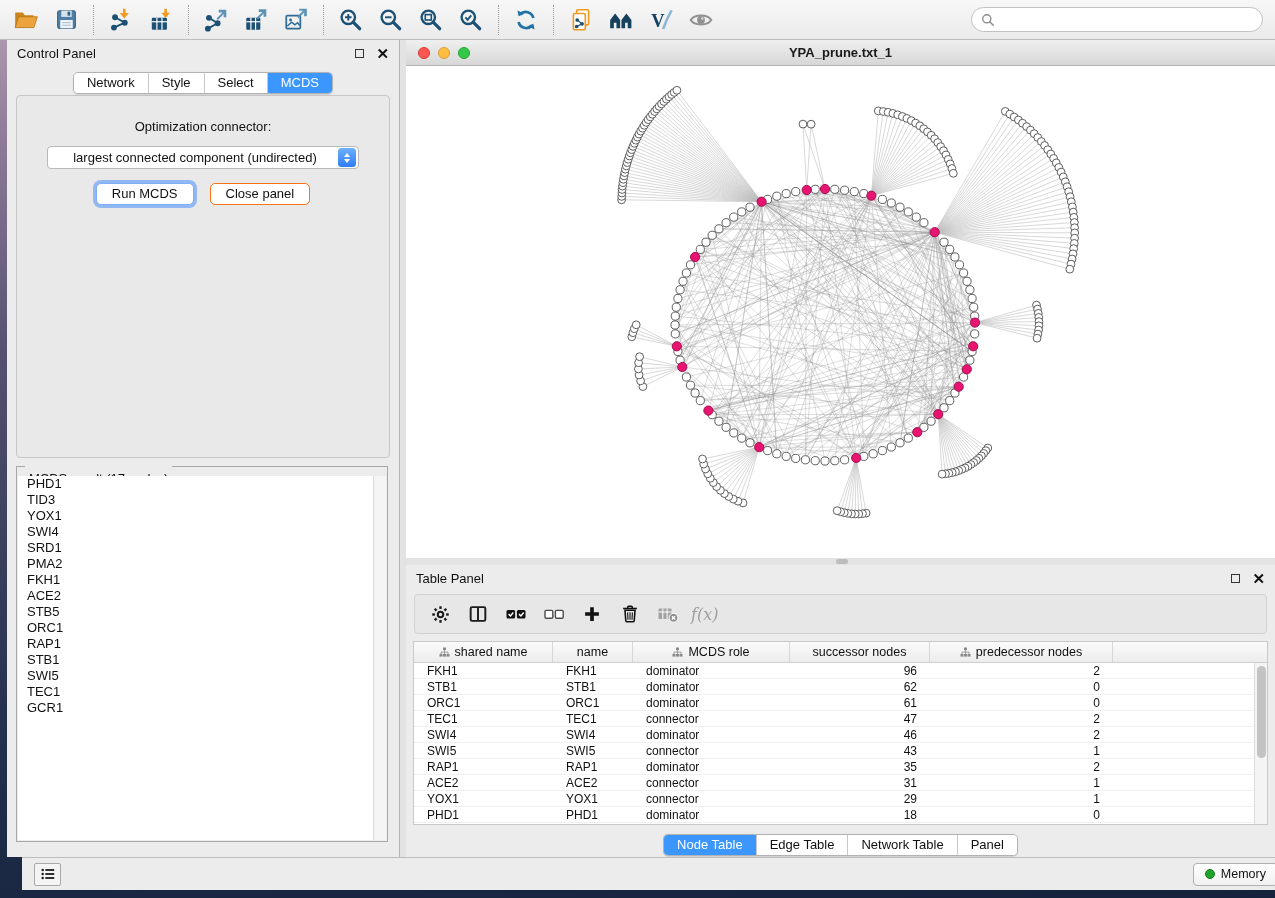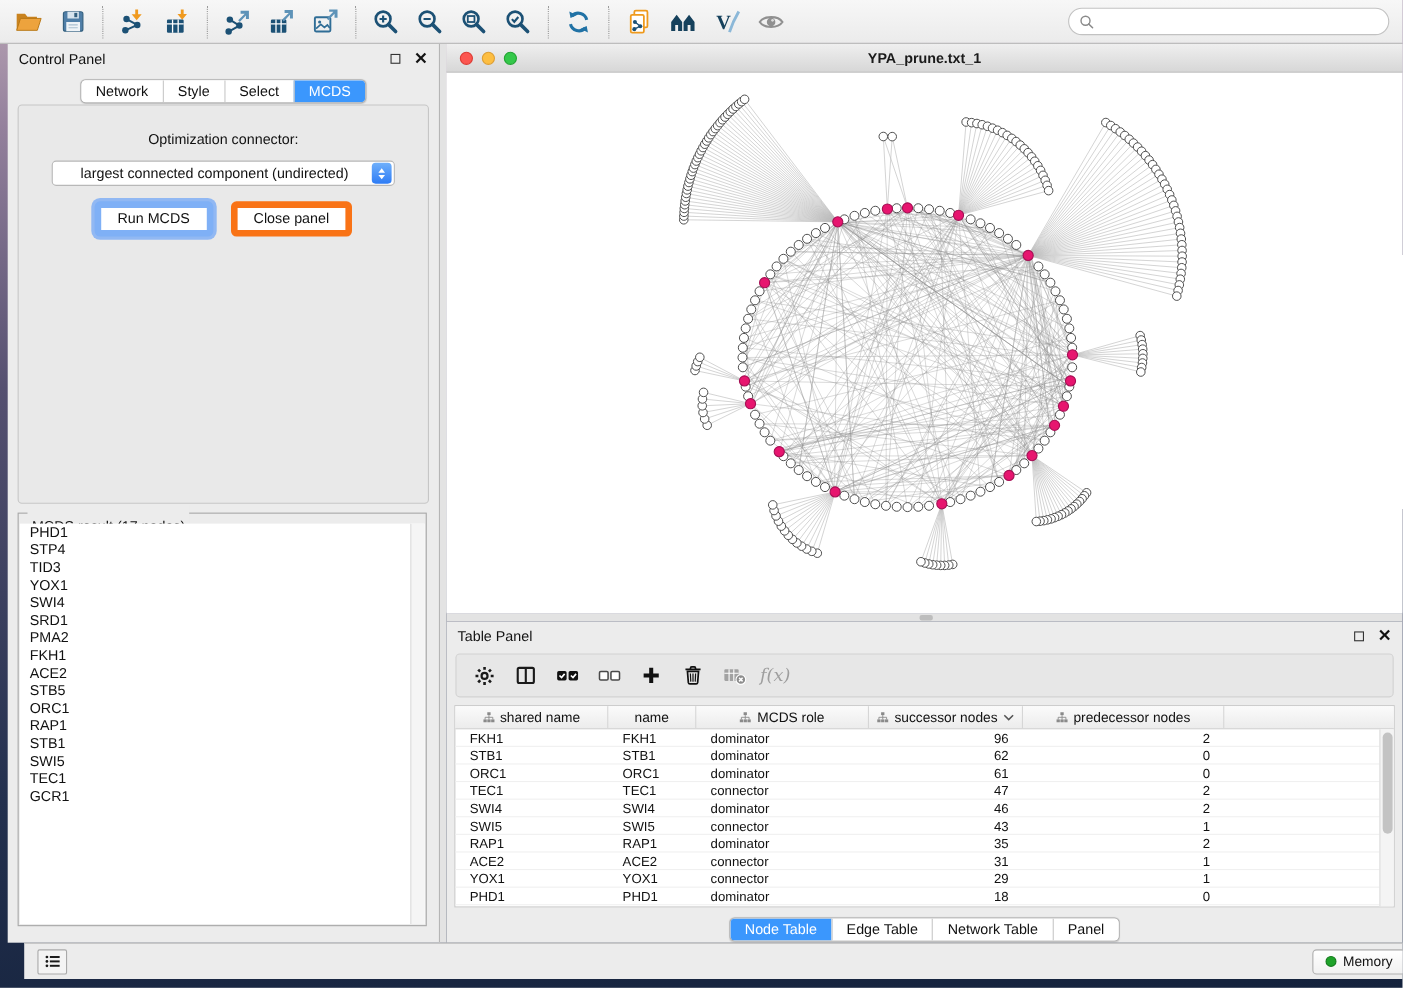--- a/index.html
+++ b/index.html
@@ -36,21 +36,21 @@
   #opt-label { margin-top:23px; font-size:13px; }
   #criterion-select { margin:12px auto 0; width:312px; height:23px; background:#fff;
     border:1px solid #b8b8b8; border-radius:4px; display:flex; align-items:center; }
   #criterion-select .sel-text { flex:1; text-align:center; font-size:13px; padding-left:4px; }
   .stepper { width:18px; height:19px; margin-right:2px; border-radius:3.5px;
     background:linear-gradient(#6fb0fb,#2e7cf5); display:flex; flex-direction:column; align-items:center; justify-content:center; gap:2px; }
   .stepper i { display:block; width:0; height:0; border-left:3.5px solid transparent; border-right:3.5px solid transparent; }
   .stepper .up { border-bottom:4.5px solid #fff; }
   .stepper .dn { border-top:4.5px solid #fff; }
   #cp-buttons { margin-top:14px; display:flex; justify-content:center; gap:16px; }
-  .mac-btn { font:13px "Liberation Sans",sans-serif; background:#fff; border:6px solid #f97316;
+  .mac-btn { font:13px "Liberation Sans",sans-serif; background:#fff; border:1px solid #f97316;
     border-radius:5px; padding:2px 15px 3px; color:#111; }
   .mac-btn.focused { border-color:#7fb0f6; box-shadow:0 0 0 3px rgba(72,144,252,.55); }
   #cp-result { position:absolute; left:9px; right:11px; top:426px; height:376px;
     border:1px solid #a8a8a8; background:#ececec; }
   #cp-result legend.gb { position:absolute; top:-8px; left:8px; background:#ececec; padding:12px 4px; font-size:13px; }
   #mcds-list { position:absolute; left:1px; right:1px; top:9px; bottom:1px; background:#fff; overflow:hidden; }
   #mcds-list .scroll-track { position:absolute; right:0; top:0; bottom:0; width:13px; background:#f5f5f5; border-left:1px solid #dcdcdc; }
   .list-item { font-size:13px; line-height:16px; padding-left:9px; }
   
   #v-splitter { position:absolute; left:400px; top:40px; width:6px; height:817px; background:#e3e3e3; }
@@ -274,21 +274,20 @@
     <div id="cp-buttons">
       <button class="mac-btn focused">Run MCDS</button>
       <button class="mac-btn">Close panel</button>
     </div>
   </div>
   <div id="cp-result">
     <legend class="gb">MCDS result (17 nodes)</legend>
     <div id="mcds-list">
       <div id="mcds-items">
           <div class="list-item">PHD1</div>
-          <div class="list-item">STP4</div>
           <div class="list-item">TID3</div>
           <div class="list-item">YOX1</div>
           <div class="list-item">SWI4</div>
           <div class="list-item">SRD1</div>
           <div class="list-item">PMA2</div>
           <div class="list-item">FKH1</div>
           <div class="list-item">ACE2</div>
           <div class="list-item">STB5</div>
           <div class="list-item">ORC1</div>
           <div class="list-item">RAP1</div>
@@ -1120,21 +1119,21 @@
               <rect x="0.5" y="7" width="3" height="2.6"></rect>
               <rect x="4" y="7" width="3" height="2.6"></rect>
               <rect x="7.5" y="7" width="3" height="2.6"></rect>
             </g>
             <g stroke="#8a8a8a" stroke-width="0.8" fill="none">
               <path d="M5.5 3.1 v2 M2 7 v-1.9 h7 V7 M5.5 5.1 V7"></path>
             </g>
           </svg>
           <span>MCDS role</span>
         </div>
-        <div class="th" style="width: 140px;">
+        <div class="th" style="width: 140px; flex-direction: column;">
           <svg width="11" height="11" viewBox="0 0 11 11">
             <g fill="#8a8a8a">
               <rect x="4" y="0.5" width="3" height="2.6"></rect>
               <rect x="0.5" y="7" width="3" height="2.6"></rect>
               <rect x="4" y="7" width="3" height="2.6"></rect>
               <rect x="7.5" y="7" width="3" height="2.6"></rect>
             </g>
             <g stroke="#8a8a8a" stroke-width="0.8" fill="none">
               <path d="M5.5 3.1 v2 M2 7 v-1.9 h7 V7 M5.5 5.1 V7"></path>
             </g>

